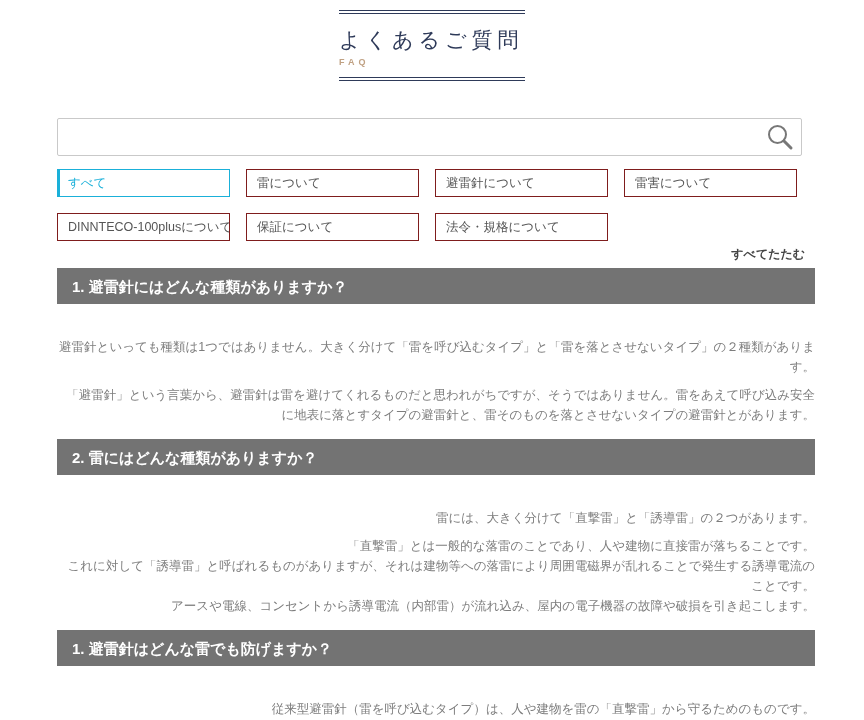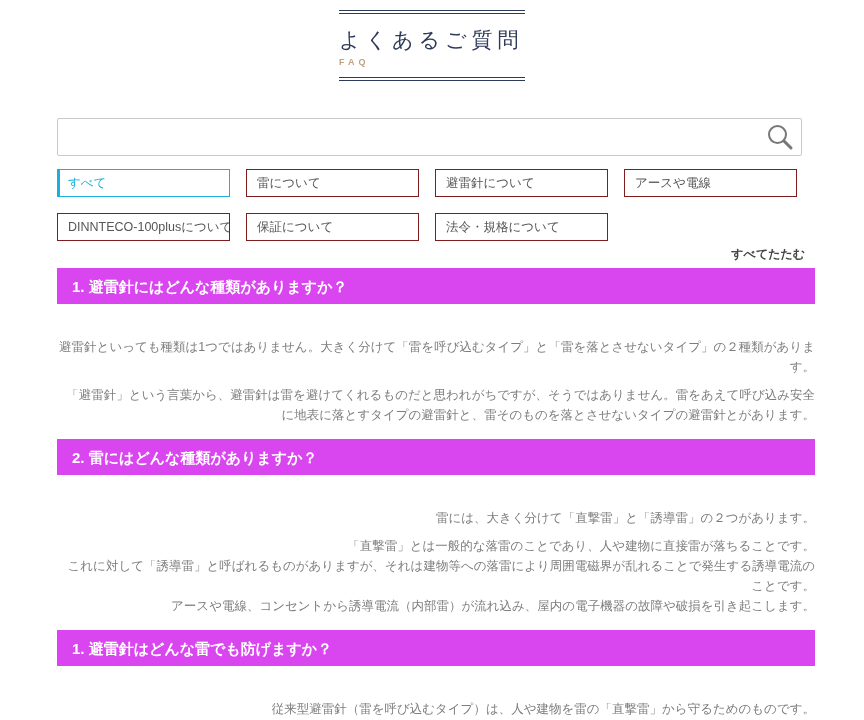--- a/index.html
+++ b/index.html
@@ -103,21 +103,21 @@
     font-weight: bold;
     color: #444;
     margin-top: 5px;
     cursor: pointer;
   }
 
   
   .faq-list { margin-top: 5px; }
   .faq-item { margin-bottom: 14px; }
   .faq-question {
-    background: #d946ef;
+    background: #737373;
     color: #ffffff;
     font-size: 15px;
     font-weight: bold;
     padding: 10px 15px;
     height: 36px;
     cursor: pointer;
     white-space: nowrap;
     overflow: hidden;
   }
   .faq-answer { margin-top: 33px; text-align: right; }
@@ -148,21 +148,21 @@
       <svg class="search-icon" viewBox="0 0 28 28">
         <circle cx="11.5" cy="11.5" r="8.5" fill="none" stroke="#777" stroke-width="2"></circle>
         <line x1="18" y1="18" x2="25" y2="25" stroke="#777" stroke-width="3" stroke-linecap="round"></line>
       </svg>
     </div>
 
     <div class="tabs">
       <div class="tab selected">すべて</div>
       <div class="tab">雷について</div>
       <div class="tab">避雷針について</div>
-      <div class="tab">アースや電線</div>
+      <div class="tab">雷害について</div>
       <div class="tab">DINNTECO-100plusについて</div>
       <div class="tab">保証について</div>
       <div class="tab">法令・規格について</div>
     </div>
 
     <div class="collapse-all">すべてたたむ</div>
 
     <div class="faq-list">
 
       <div class="faq-item">

